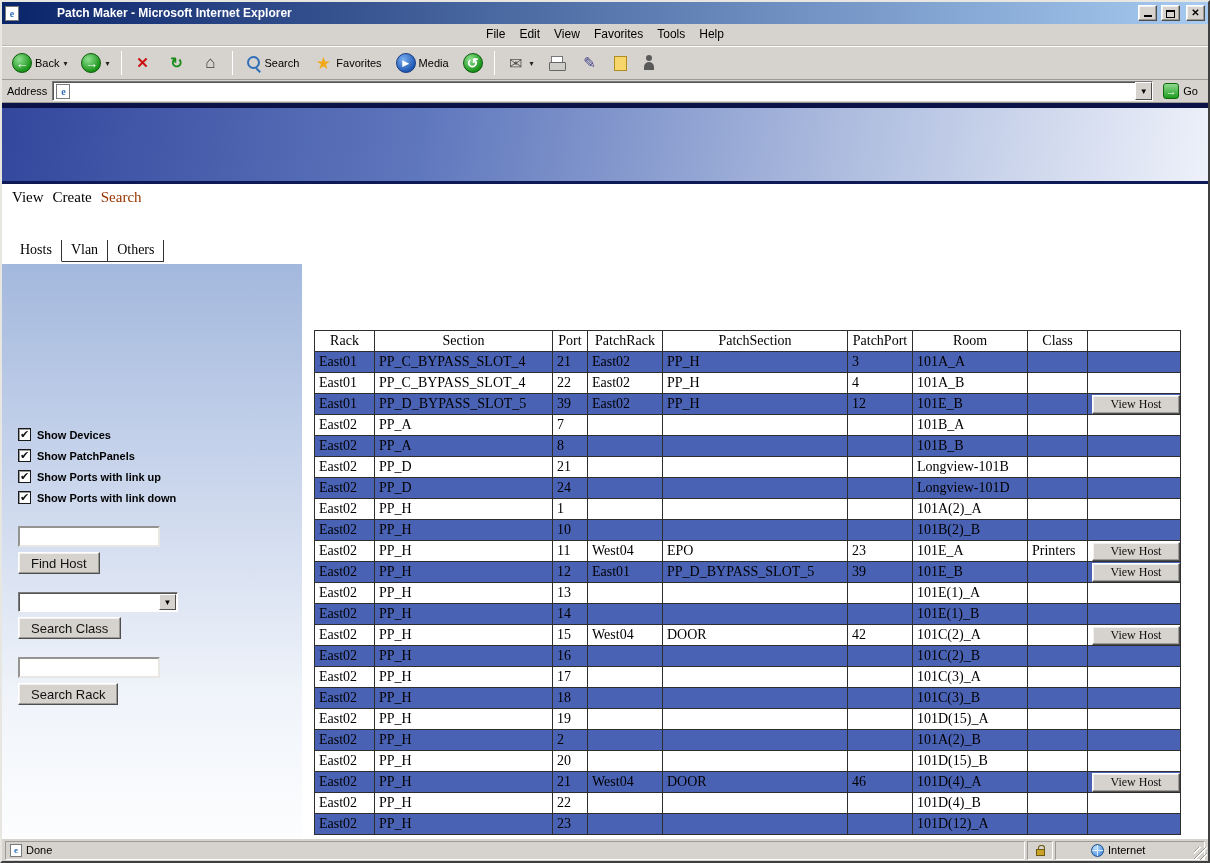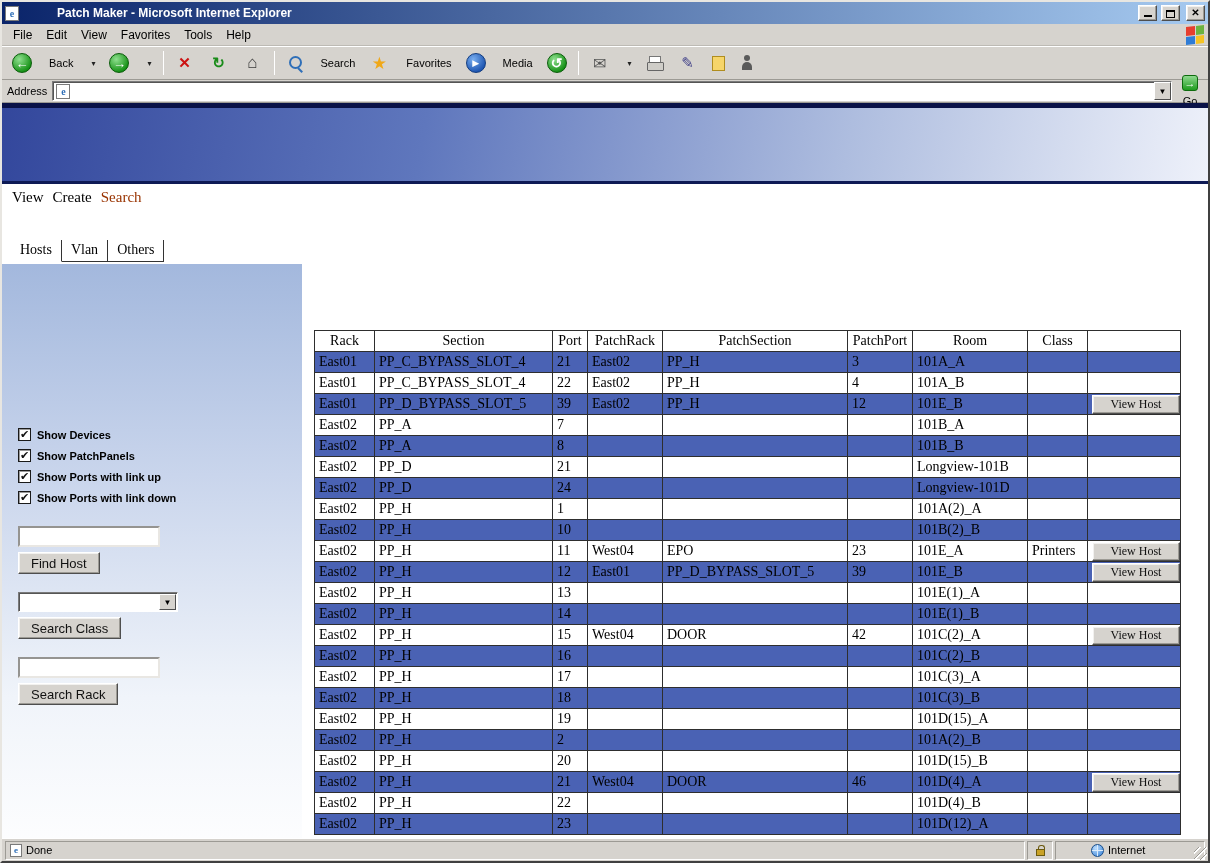--- a/index.html
+++ b/index.html
@@ -25,31 +25,31 @@
     font:bold 10px "Liberation Serif",serif;color:#2f6fb8;}
   .win-btn{width:19px;height:16px;background:var(--chrome);
     border:1px solid;border-color:#fff #4e4e4e #4e4e4e #fff;
     box-shadow:inset -1px -1px 0 #9c9a94,inset 1px 1px 0 #f2f1ef;
     display:inline-flex;align-items:flex-end;justify-content:center;position:relative;}
   .glyph-min{display:block;width:8px;height:2px;background:#000;margin:0 0 3px 0;}
   .glyph-max{display:block;width:9px;height:8px;border:1px solid #000;border-top-width:2px;margin-bottom:2px;}
   .glyph-close{font-size:10px;font-weight:bold;line-height:14px;margin-bottom:0px;}
   .btn-close{margin-left:2px;}
   
-  .menubar{height:22px;display:flex;align-items:center;padding:0 4px;border-bottom:1px solid #bdbab4;}
+  .menubar{height:22px;display:flex;align-items:center;padding:0 4px;border-bottom:1px solid #bdbab4;flex-direction:column;}
   .menu-item{padding:3px 7px;font-size:12px;cursor:default;}
   .winflag{margin-left:auto;width:18px;height:18px;display:grid;
     grid-template-columns:1fr 1fr;grid-template-rows:1fr 1fr;gap:1px;
     transform:skewY(-6deg);}
   .winflag span{display:block;}
   .wf-r{background:#e63e2e}.wf-g{background:#6cb33f}.wf-b{background:#2f7cd6}.wf-y{background:#f5c324}
   
   .toolbar{height:34px;display:flex;align-items:center;gap:2px;padding:0 4px;
     border-top:1px solid #fff;border-bottom:1px solid #9c9a94;}
-  .tbtn{display:flex;align-items:center;gap:17px;height:28px;padding:2px 5px;border:1px solid transparent;}
+  .tbtn{display:flex;align-items:center;gap:3px;height:28px;padding:2px 5px;border:1px solid transparent;}
   .tlabel{font-size:11px;}
   .tdrop{font-size:8px;color:#222;margin-left:1px;}
   .tsep{width:1px;height:24px;background:#9c9a94;border-right:1px solid #fff;margin:0 3px;}
   .ticon{display:inline-flex;align-items:center;justify-content:center;width:20px;height:20px;position:relative;}
   .back-icon,.forward-icon,.history-icon{width:20px;height:20px;border-radius:50%;
     background:radial-gradient(circle at 35% 30%,#8fe08f,#149014 75%);
     border:1px solid #0a5c0a;color:#fff;font-weight:bold;font-size:13px;}
   .back-icon::before{content:'←'}
   .forward-icon::before{content:'→'}
   .history-icon::before{content:'↺';font-size:14px;}
@@ -83,21 +83,21 @@
   .messenger-icon::after{content:'';position:absolute;left:3px;top:8px;width:10px;height:8px;border-radius:5px 5px 0 0;background:#5a5a5a;}
   
   .addressbar{height:23px;display:flex;align-items:center;gap:5px;padding:0 5px;border-bottom:1px solid #9c9a94;}
   .addr-label{font-size:11px;}
   .addr-field{flex:1;height:20px;background:#fff;display:flex;align-items:center;
     border:1px solid;border-color:#7a7a7a #fff #fff #7a7a7a;box-shadow:inset 1px 1px 0 #555;padding-left:3px;gap:3px;}
   .addr-input{border:none;outline:none;flex:1;font:12px "Liberation Sans",sans-serif;height:16px;}
   .addr-drop{width:17px;height:18px;background:var(--chrome);
     border:1px solid;border-color:#fff #4e4e4e #4e4e4e #fff;
     display:flex;align-items:center;justify-content:center;font-size:8px;}
-  .go-box{display:flex;align-items:center;gap:4px;padding:0 5px;flex-direction:column;}
+  .go-box{display:flex;align-items:center;gap:4px;padding:0 5px;}
   .go-icon{width:16px;height:16px;border-radius:3px;color:#fff;font-size:11px;font-weight:bold;
     background:linear-gradient(#8fd98f,#1f9c1f);border:1px solid #0d6b0d;
     display:inline-flex;align-items:center;justify-content:center;}
   .go-icon::before{content:'→'}
   
   .viewport{height:735px;background:#fff;overflow:hidden;position:relative;
     font-family:"Liberation Serif",serif;}
   .banner{height:81px;margin-top:0;
     border-top:5px solid #0a1248;border-bottom:3px solid #0e1a55;
     background:linear-gradient(100deg,#33479c 0%,#5f77bd 35%,#aebddf 70%,#eef1fa 100%);}

